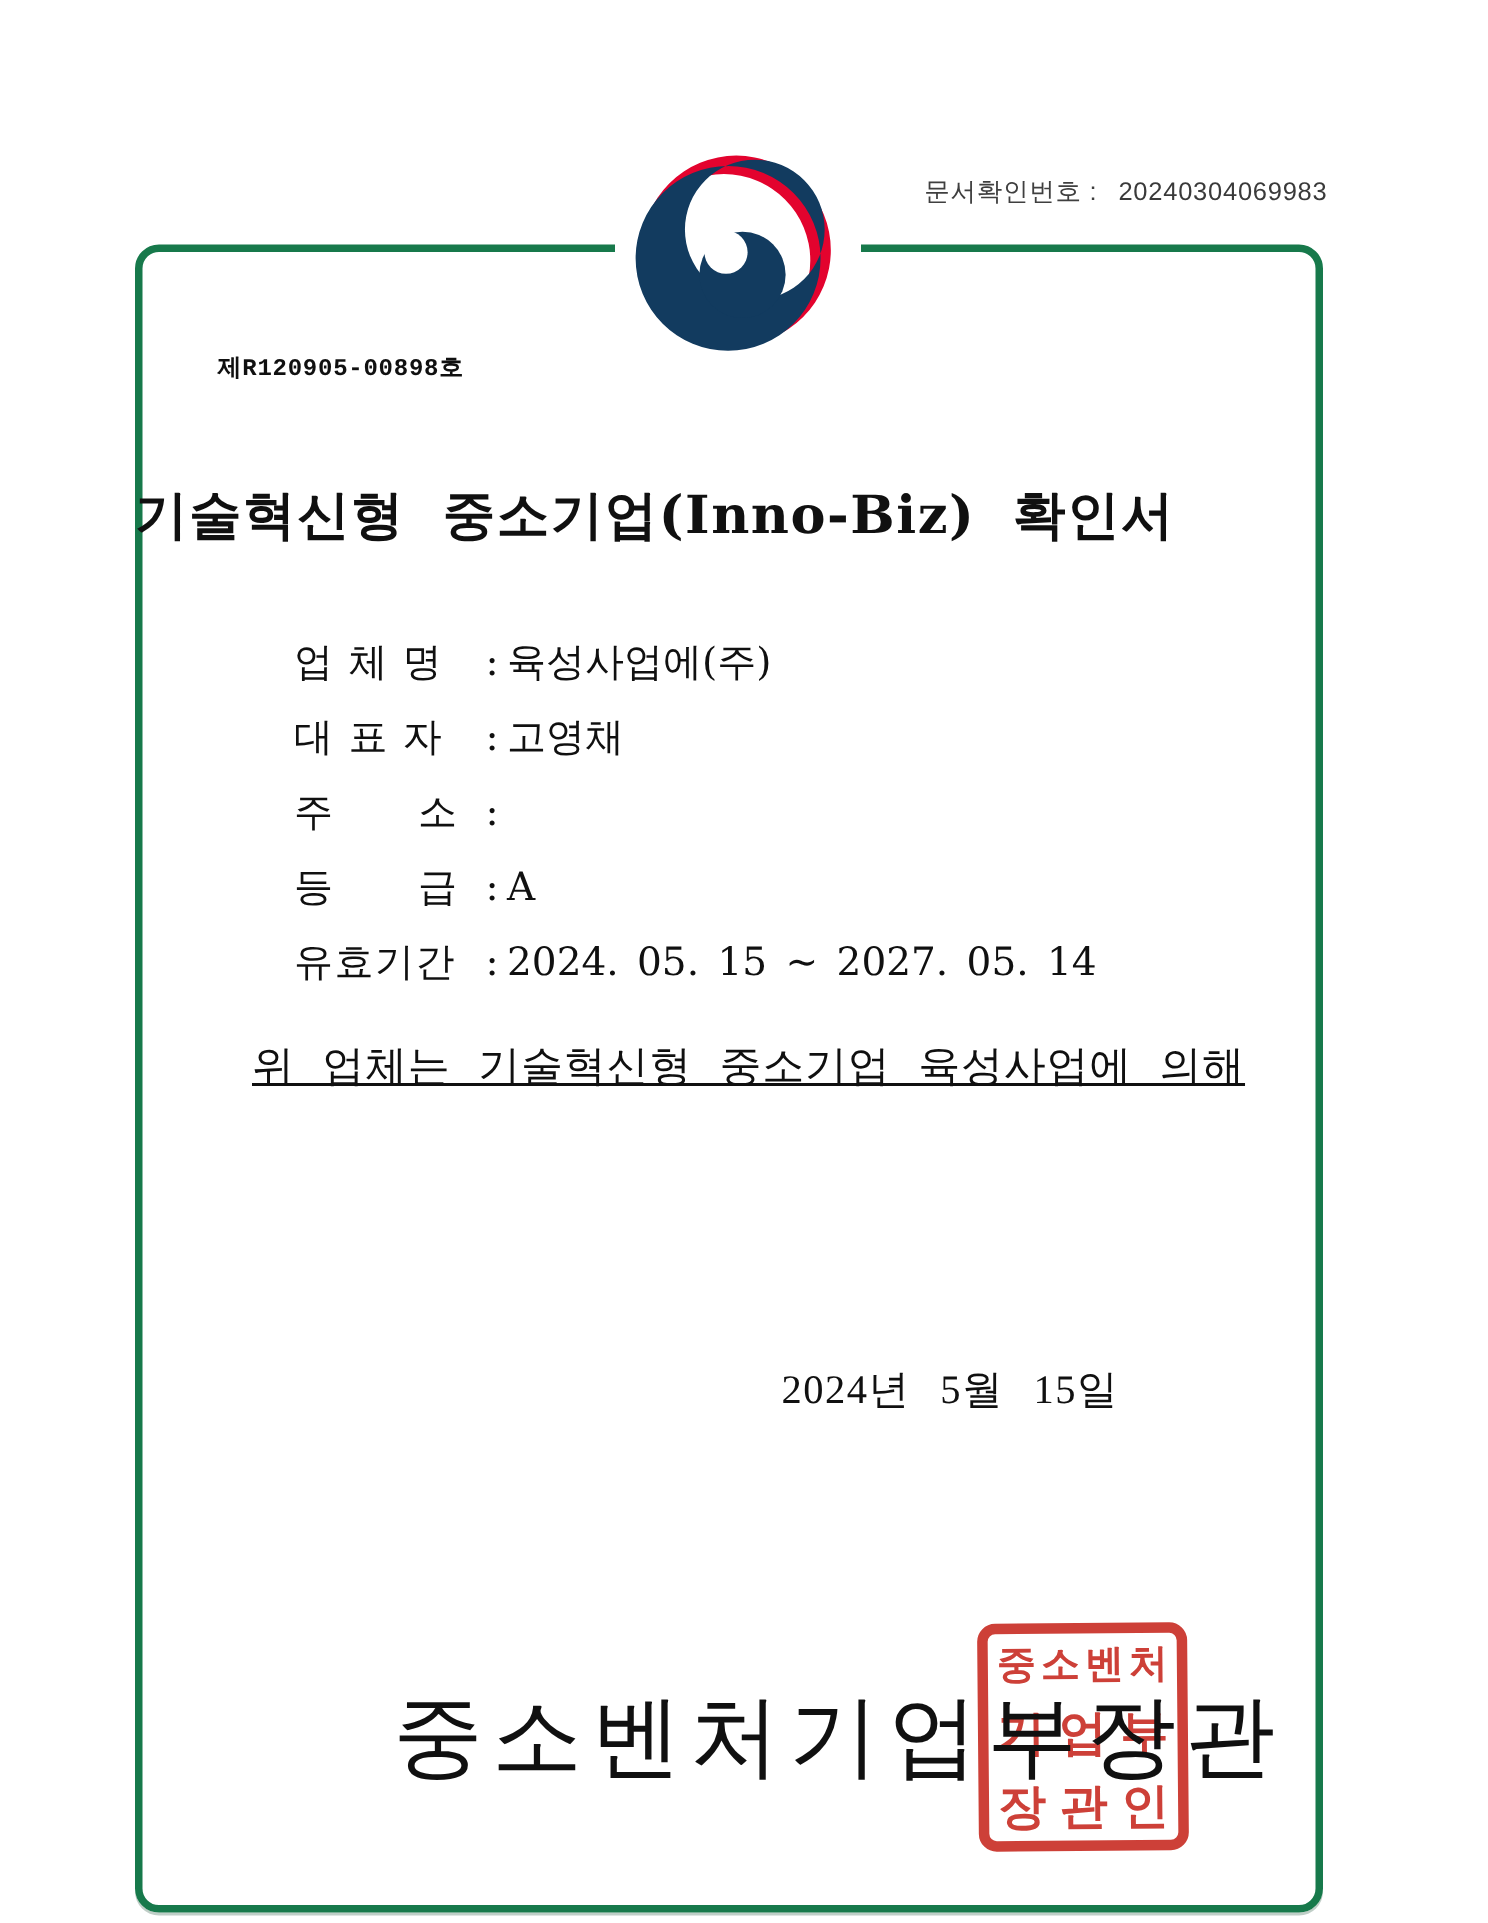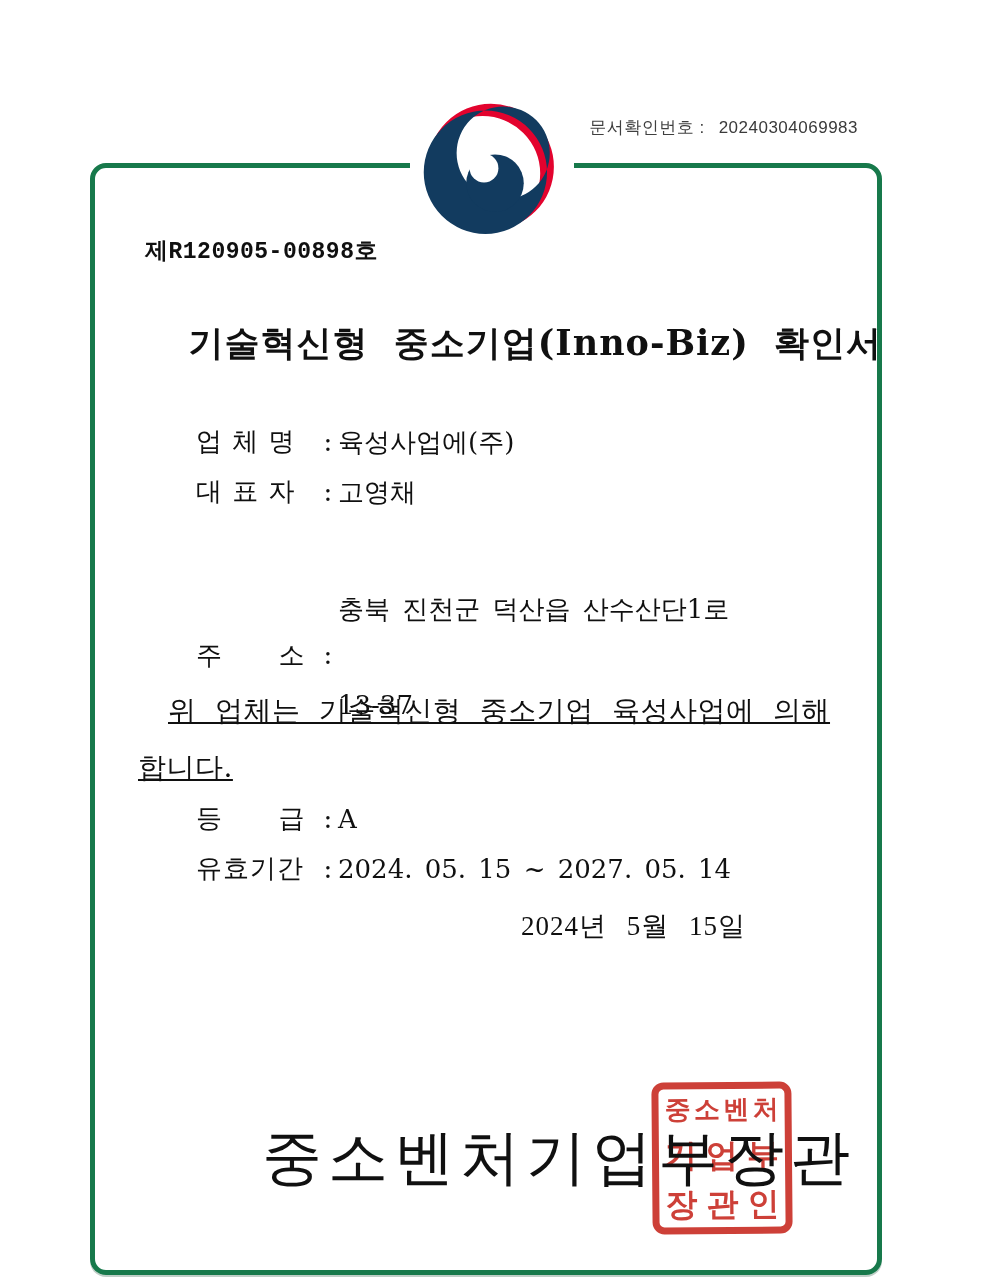--- a/index.html
+++ b/index.html
@@ -3,21 +3,21 @@
 <meta charset="utf-8">
 <style>
   html,body{margin:0;padding:0;}
   body{
     width:992px;height:1282px;position:relative;background:#ffffff;
     font-family:"DejaVu Serif","Liberation Serif",serif;
     color:#101010;overflow:hidden;
   }
   
   .doc-check{
-    position:absolute;top:116px;right:134px;
+    position:absolute;top:116px;right:107px;
     font-family:"Liberation Sans",sans-serif;
     font-size:17px;color:#3f3f3f;letter-spacing:0.5px;
     white-space:pre;
   }
   .doc-check .num{margin-left:14px;color:#3a3a3a;}
   
   .frame{
     position:absolute;left:90px;top:163px;width:782px;height:1102px;
     border:5px solid #17794b;border-radius:16px;
     box-shadow:0 2px 0 rgba(0,60,30,0.25);
@@ -27,26 +27,26 @@
     position:absolute;left:410px;top:155px;width:164px;height:18px;
     background:#ffffff;
   }
   .emblem{
     position:absolute;left:421px;top:101px;width:137px;height:137px;
   }
   
   .cert-no{
     position:absolute;left:145px;top:235px;
     font-family:"Liberation Mono","DejaVu Serif",serif;
-    font-size:23px;font-weight:600;letter-spacing:0.5px;
+    font-size:16px;font-weight:600;letter-spacing:0.5px;
   }
   
   .title{
     position:absolute;left:90px;top:320px;width:792px;
-    text-align:right;font-size:35px;font-weight:700;
+    text-align:left;font-size:35px;font-weight:700;
     letter-spacing:1px;word-spacing:12px;white-space:pre;
   }
   
   .fields{
     position:absolute;left:196px;top:424px;font-size:26px;
   }
   .field-row{display:flex;align-items:center;margin-bottom:15px;}
   .field-label{width:122px;white-space:pre;letter-spacing:1px;}
   .field-colon{width:20px;text-align:center;}
   .field-value{white-space:pre;word-spacing:4px;line-height:34px;}
@@ -112,40 +112,35 @@
     <span class="field-value">육성사업에(주)</span>
   </div>
   <div class="field-row">
     <span class="field-label">대 표 자</span>
     <span class="field-colon">:</span>
     <span class="field-value">고영채</span>
   </div>
   <div class="field-row">
     <span class="field-label">주      소</span>
     <span class="field-colon">:</span>
-    <span class="field-value">
-      <span style="display:block">충북 진천군 덕산읍 산수산단1로</span>
-      <span style="display:block" class="line2">13-37</span>
-    </span>
   </div>
   <div class="field-row">
     <span class="field-label">등      급</span>
     <span class="field-colon">:</span>
     <span class="field-value">A</span>
   </div>
   <div class="field-row">
     <span class="field-label">유효기간</span>
     <span class="field-colon">:</span>
     <span class="field-value">2024. 05. 15 ~ 2027. 05. 14</span>
   </div>
 </div>
 
 <div class="body-par">
   <div class="indent">위 업체는 기술혁신형 중소기업 육성사업에 의해</div>
-  <div>합니다.</div>
 </div>
 
 <div class="issue-date">2024년 5월 15일</div>
 
 <div class="signature">중소벤처기업부장관</div>
 <div class="seal">
   <div class="seal-row r1">
       <span>중</span>
       <span>소</span>
       <span>벤</span>

